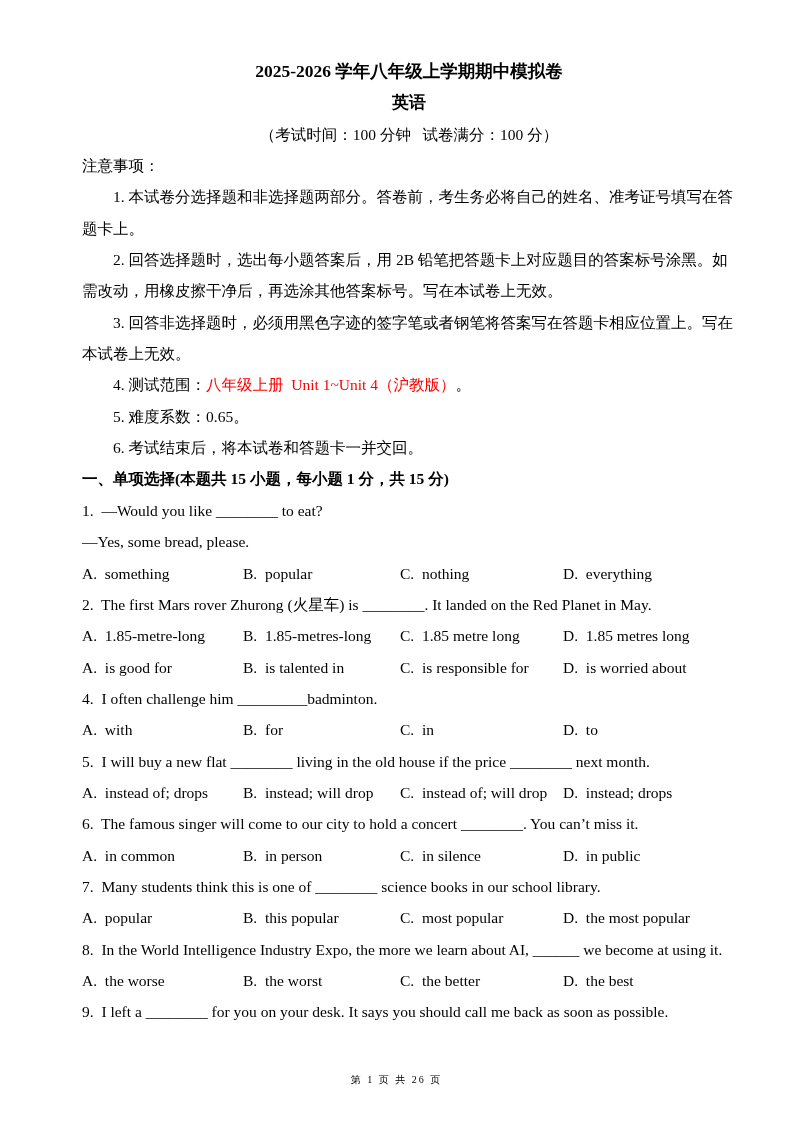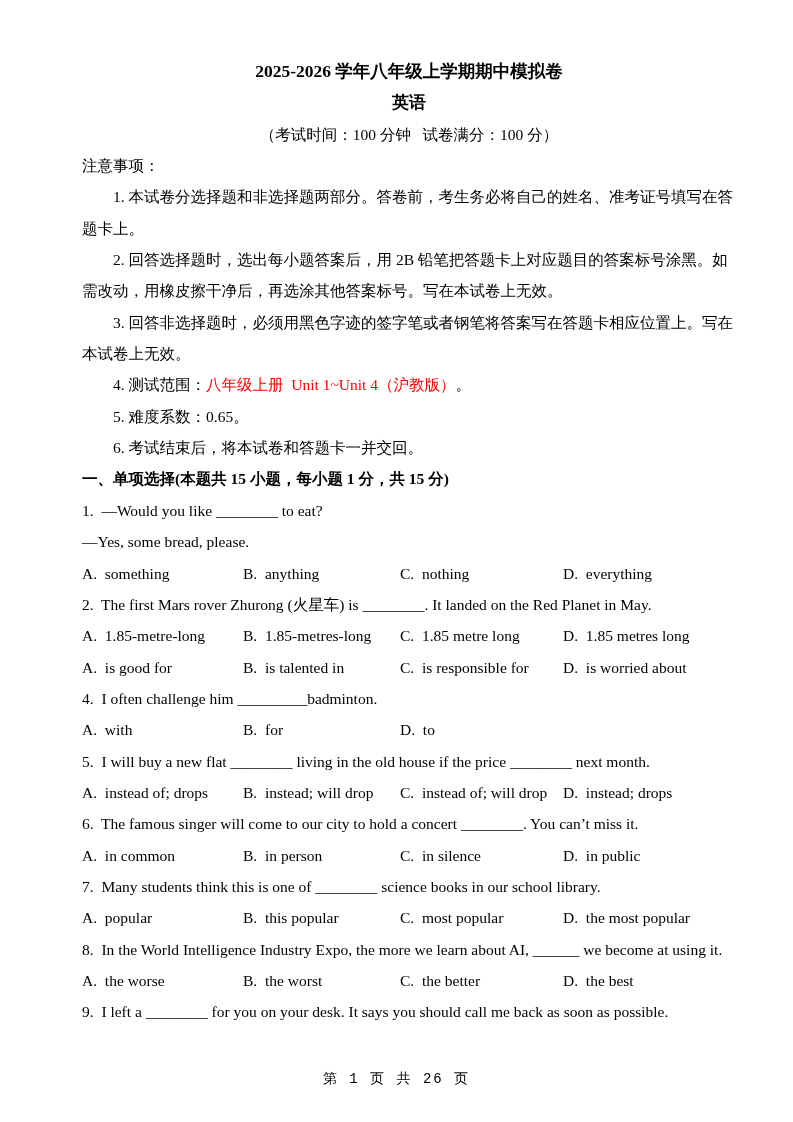--- a/index.html
+++ b/index.html
@@ -37,25 +37,24 @@
     grid-template-columns: 161px 157px 163px 1fr;
     line-height: 31.35px;
   }
   .options span { white-space: pre; }
   .footer {
     position: absolute;
     left: 0;
     width: 793px;
     top: 1064px;
     text-align: center;
-    font-size: 14px;
+    font-size: 10px;
     line-height: 31.35px;
     letter-spacing: 2px;
     white-space: pre;
-    font-family: Liberation Mono, monospace;
   }
 </style>
 </head>
 <body>
 
 <div class="page">
 
   <h1 class="line center bold title-size">2025-2026 学年八年级上学期期中模拟卷</h1>
   <h2 class="line center bold subject-size">英语</h2>
   <p class="line center">（考试时间：100 分钟   试卷满分：100 分）</p>
@@ -78,21 +77,21 @@
     <p class="line indent">6. 考试结束后，将本试卷和答题卡一并交回。</p>
   </div>
 
   <h3 class="line bold">一、单项选择(本题共 15 小题，每小题 1 分，共 15 分)</h3>
 
   <div>
     <p class="line">1.  —Would you like ________ to eat?</p>
     <p class="line">—Yes, some bread, please.</p>
     <div class="options">
       <span>A.  something</span>
-      <span>B.  anything</span>
+      <span>B.  popular</span>
       <span>C.  nothing</span>
       <span>D.  everything</span>
     </div>
   </div>
 
   <div>
     <p class="line">2.  The first Mars rover Zhurong (火星车) is ________. It landed on the Red Planet in May.</p>
     <div class="options">
       <span>A.  1.85-metre-long</span>
       <span>B.  1.85-metres-long</span>
@@ -108,20 +107,21 @@
       <span>C.  is responsible for</span>
       <span>D.  is worried about</span>
     </div>
   </div>
 
   <div>
     <p class="line">4.  I often challenge him _________badminton.</p>
     <div class="options">
       <span>A.  with</span>
       <span>B.  for</span>
+      <span>C.  in</span>
       <span>D.  to</span>
     </div>
   </div>
 
   <div>
     <p class="line">5.  I will buy a new flat ________ living in the old house if the price ________ next month.</p>
     <div class="options">
       <span>A.  instead of; drops</span>
       <span>B.  instead; will drop</span>
       <span>C.  instead of; will drop</span>

